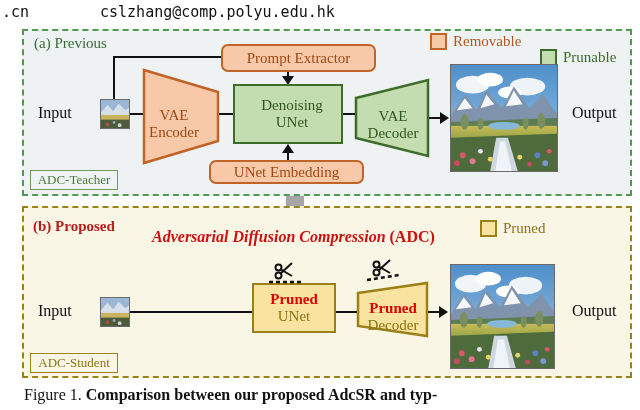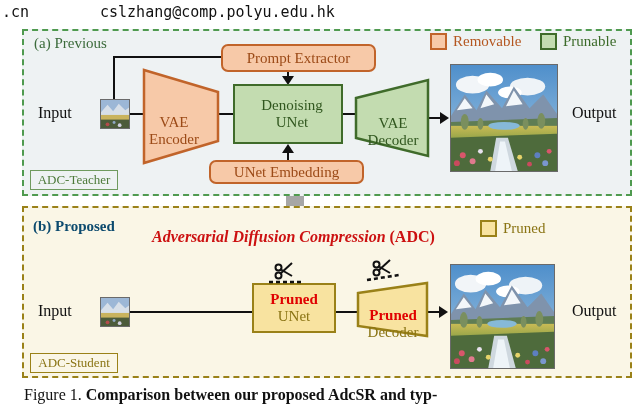--- a/index.html
+++ b/index.html
@@ -24,32 +24,32 @@
     left:22px;top:29px;width:610px;height:167px;
     background:#eef2f3;border:2px dashed #4f9a4f;
   }
   .panel-b{
     left:22px;top:206px;width:610px;height:172px;
     background:#faf6e6;border:2px dashed #9a8118;
   }
 
   .plabel{position:absolute;white-space:nowrap;}
   .plabel-a{left:34px;top:35px;font-size:15px;color:#3b6b3b;}
-  .plabel-b{left:33px;top:218px;font-size:15px;color:#0c4a6e;font-weight:bold;text-align:right;}
+  .plabel-b{left:33px;top:218px;font-size:15px;color:#b91c1c;font-weight:bold;text-align:right;}
 
   
   .legend{position:absolute;display:flex;align-items:center;gap:6px;white-space:nowrap;padding-left:10px;}
   .swatch{width:17px;height:17px;box-sizing:border-box;display:inline-block;}
   .lg-text{font-size:15px;}
 
   .legend-removable{left:420px;top:33px;}
   .legend-removable .swatch{background:#f7c9a8;border:2px solid #c1642a;}
   .legend-removable .lg-text{color:#b4561f;}
 
-  .legend-prunable{left:530px;top:33px;}
+  .legend-prunable{left:530px;top:49px;}
   .legend-prunable .swatch{background:#c3dcb0;border:2px solid #3f6b2a;}
   .legend-prunable .lg-text{color:#3c6b2a;}
 
   .legend-pruned{left:470px;top:220px;}
   .legend-pruned .swatch{background:#f8e3a0;border:2px solid #9a8118;}
   .legend-pruned .lg-text{color:#8a7414;}
 
   
   .rbox{
     position:absolute;box-sizing:border-box;display:flex;align-items:center;
@@ -75,21 +75,21 @@
     background:#f8e3a0;border:2px solid #9a8118;
     font-size:14px;flex-direction:column;line-height:1.12;
   }
   .pruned-unet .red{color:#e00000;font-weight:bold;font-size:15px;}
   .pruned-unet .sub{color:#8a7414;font-size:15px;}
 
   
   .trap{position:absolute;}
   .trap svg{display:block;overflow:visible;}
   .trap .tlabel{
-    position:absolute;left:0;top:14px;width:100%;height:100%;
+    position:absolute;left:0;top:7px;width:100%;height:100%;
     display:flex;flex-direction:column;align-items:center;justify-content:center;
     text-align:left;white-space:nowrap;line-height:1.12;
   }
   .vae-encoder{left:128px;top:68px;width:92px;height:97px;}
   .vae-encoder .tlabel{font-size:15px;color:#9c4a17;}
   .vae-decoder{left:352px;top:78px;width:82px;height:80px;}
   .vae-decoder .tlabel{font-size:15px;color:#31571f;}
   .pruned-decoder{left:355px;top:281px;width:76px;height:57px;}
   .pruned-decoder .tlabel .red{color:#e00000;font-weight:bold;font-size:15px;}
   .pruned-decoder .tlabel .sub{color:#8a7414;font-size:15px;}

